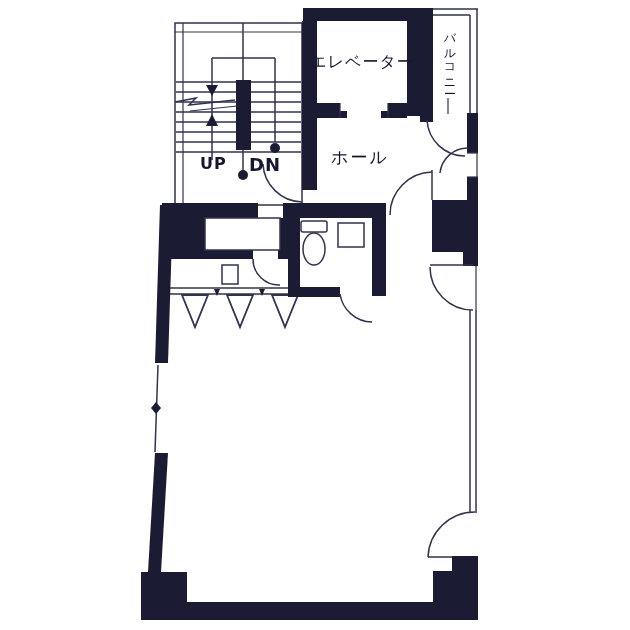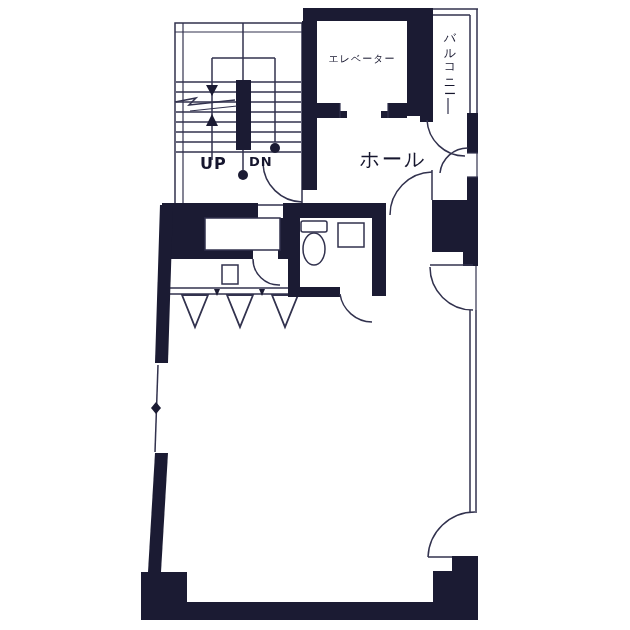--- a/index.html
+++ b/index.html
@@ -20,25 +20,25 @@
   .w{fill:var(--wall);stroke:none;}
   .ln{fill:none;stroke:var(--line);stroke-width:1.5;stroke-linecap:butt;}
   .ln2{fill:none;stroke:var(--line);stroke-width:1.8;}
   .thin{fill:none;stroke:var(--line);stroke-width:1.2;}
   .lbl{
     position:absolute;
     color:var(--text);
     z-index:2;
     white-space:nowrap;
   }
-  .lbl-elevator{left:308px;top:52px;width:108px;text-align:center;font-size:10px;letter-spacing:1px;}
-  .lbl-hall{left:353px;top:146px;width:80px;text-align:center;font-size:20px;letter-spacing:2px;}
+  .lbl-elevator{left:308px;top:52px;width:108px;text-align:center;font-size:16px;letter-spacing:1px;}
+  .lbl-hall{left:320px;top:146px;width:80px;text-align:center;font-size:17px;letter-spacing:2px;}
   .lbl-balcony{left:441px;top:24px;height:96px;writing-mode:vertical-rl;font-size:12px;letter-spacing:2px;}
   .lbl-up{left:200px;top:154px;font-size:16px;font-weight:bold;letter-spacing:1px;}
-  .lbl-dn{left:249px;top:154px;font-size:13px;font-weight:bold;letter-spacing:1px;}
+  .lbl-dn{left:249px;top:154px;font-size:18px;font-weight:bold;letter-spacing:1px;}
 </style>
 </head>
 <body>
 
 <div class="stage">
 
   <svg class="plan" width="630" height="630" viewBox="0 0 630 630">
 
     <g>
       <rect class="ln" x="175" y="23" width="127" height="182"></rect>

